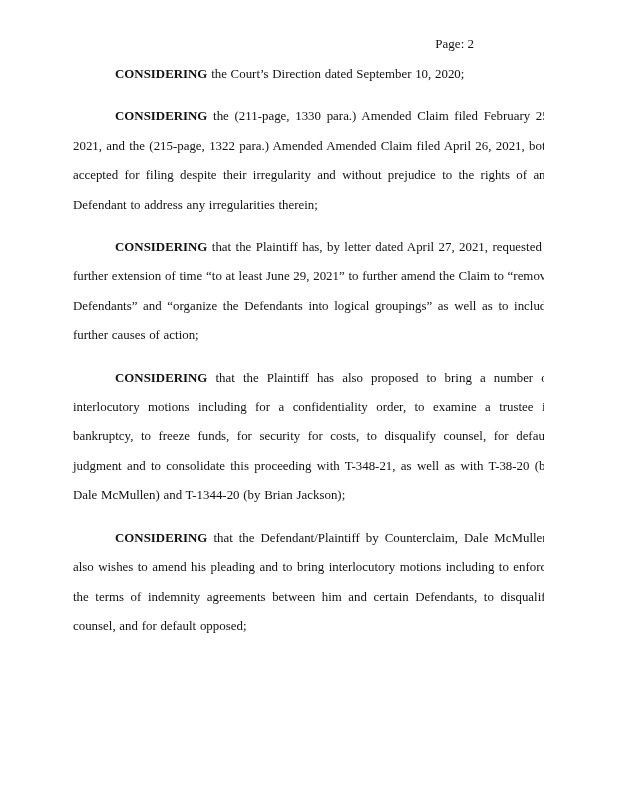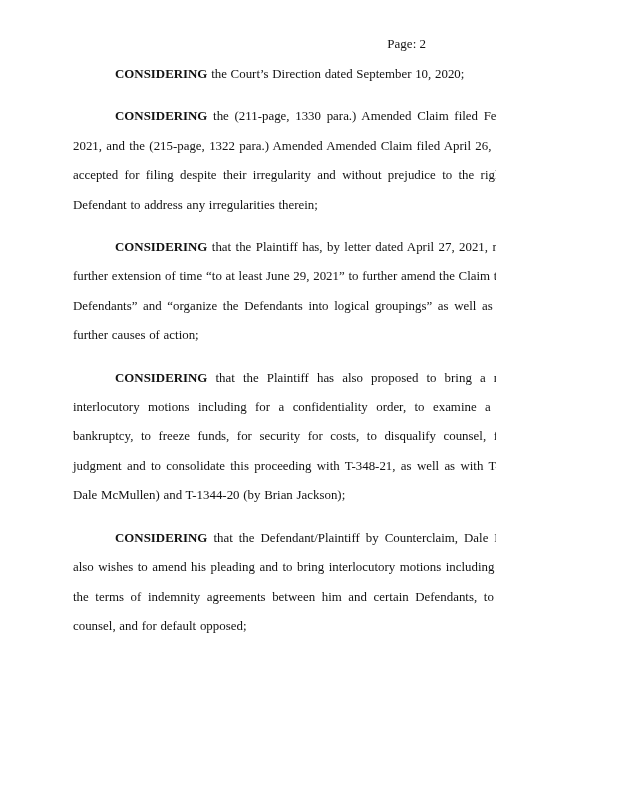--- a/index.html
+++ b/index.html
@@ -8,20 +8,21 @@
     background: #ffffff;
   }
   .page {
     position: relative;
     width: 496px;
     height: 808px;
     background: #ffffff;
     font-family: "Liberation Serif", serif;
     color: #121212;
     overflow: hidden;
+    padding-left: 48px;
   }
   .page-number {
     position: absolute;
     top: 36px;
     right: 70px;
     font-size: 13px;
     line-height: 16px;
     white-space: nowrap;
   }
   .body-text {

